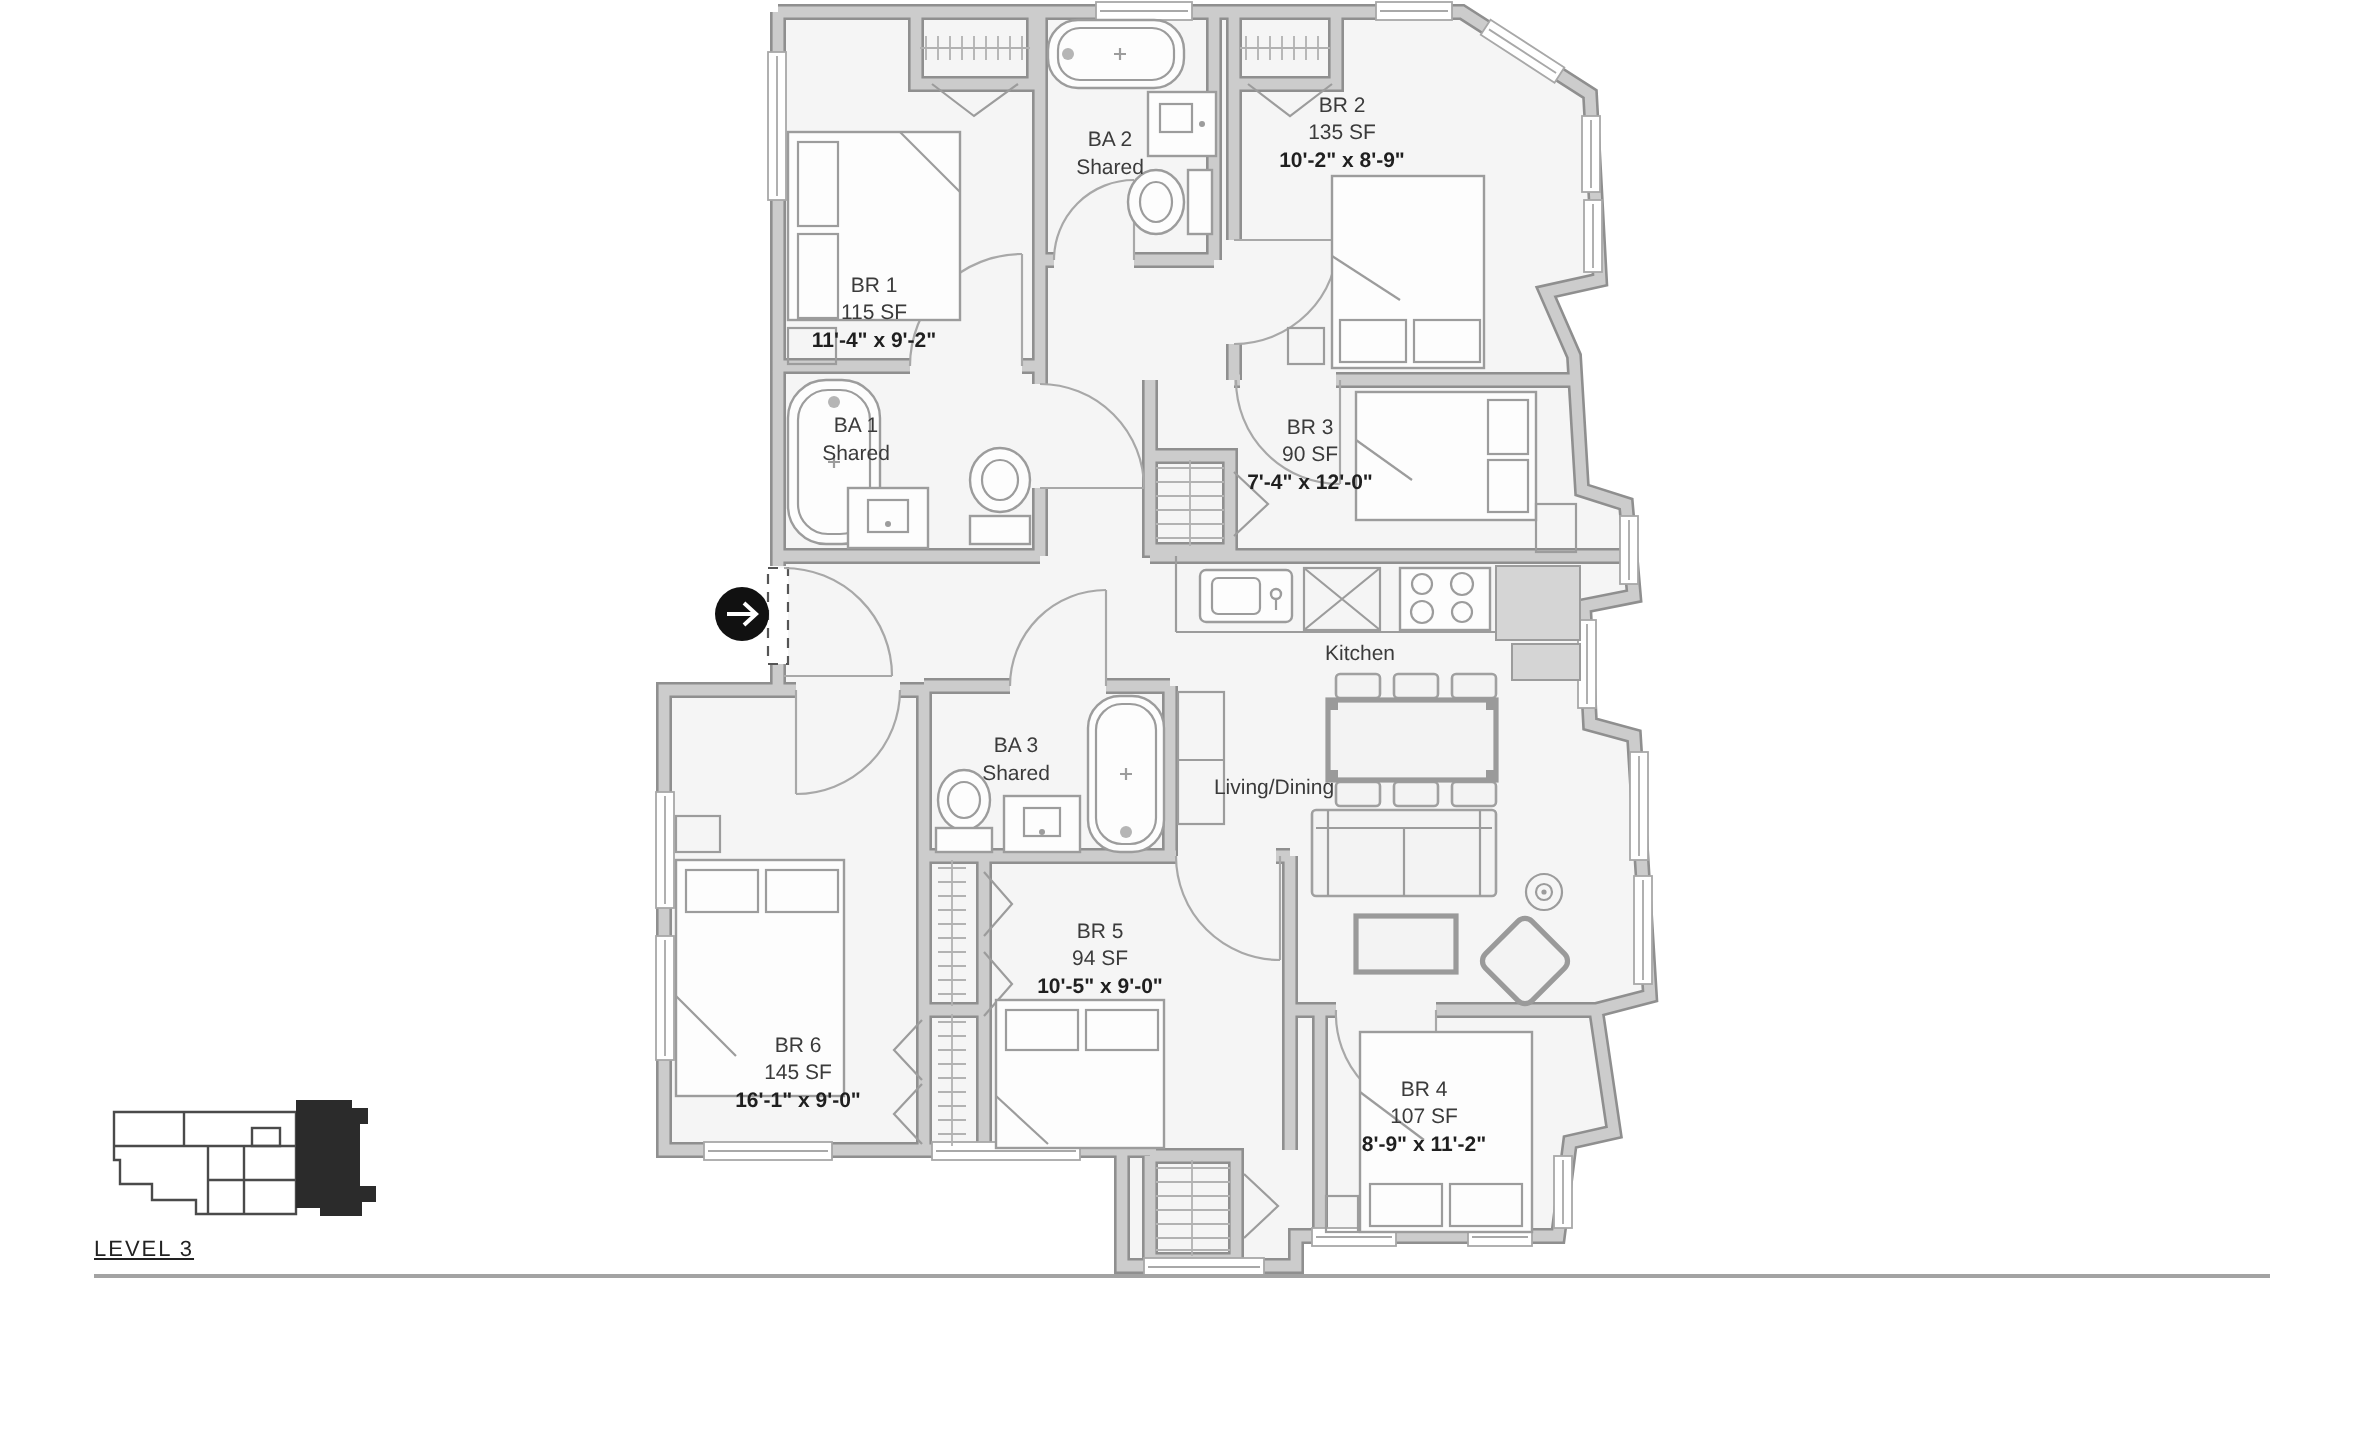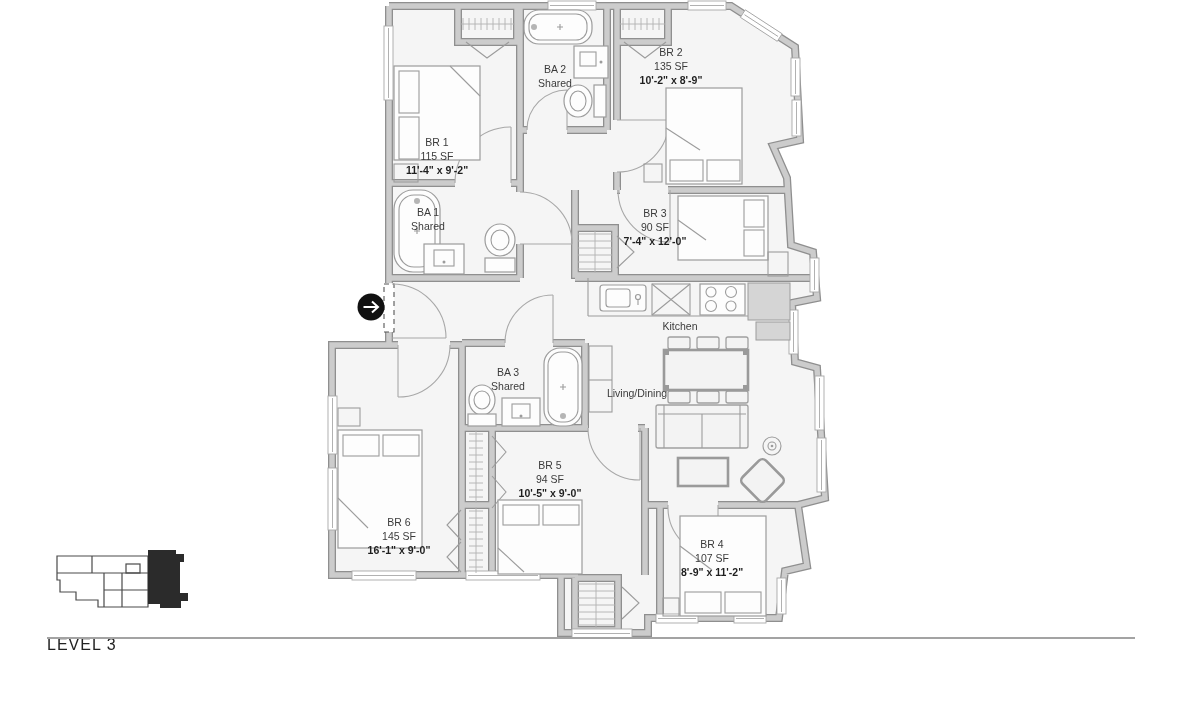--- a/index.html
+++ b/index.html
@@ -14,21 +14,21 @@
   .furn{stroke:#a0a0a0;stroke-width:1.3;fill:#f3f3f3;}
   .furn2{stroke:#9a9a9a;stroke-width:2.6;fill:#f3f3f3;}
   .hatch{stroke:#b2b2b2;stroke-width:0.9;fill:none;}
   .win{fill:#ffffff;stroke:#a8a8a8;stroke-width:0.9;}
   .winline{stroke:#a8a8a8;stroke-width:0.9;}
   .arc{stroke:#a8a8a8;stroke-width:1.1;fill:none;}
   .graycab{fill:#d5d5d5;stroke:#9c9c9c;stroke-width:1;}
   .rn{font:10.5px "Liberation Sans",sans-serif;fill:#3b3b3b;text-anchor:middle;}
   .rd{font:bold 10.5px "Liberation Sans",sans-serif;fill:#1f1f1f;text-anchor:middle;}
   .kp-line{stroke:#4a4a4a;stroke-width:1.2;fill:none;}
-  #level-label{position:absolute;left:47px;top:636px;font-size:16px;letter-spacing:1px;color:#222;}
+  #level-label{position:absolute;left:47px;top:619px;font-size:11px;letter-spacing:1px;color:#222;text-decoration:underline;}
   #level-rule{position:absolute;left:47px;right:42px;top:637px;height:2px;background:#a3a3a3;}
   #footer{position:absolute;left:0;right:0;top:660px;height:60px;background:#fff;}
 </style>
 </head>
 <body>
 
 <div id="stage">
 
 <svg id="plan-svg" width="1177" height="720" viewBox="0 0 1177 720">
 

